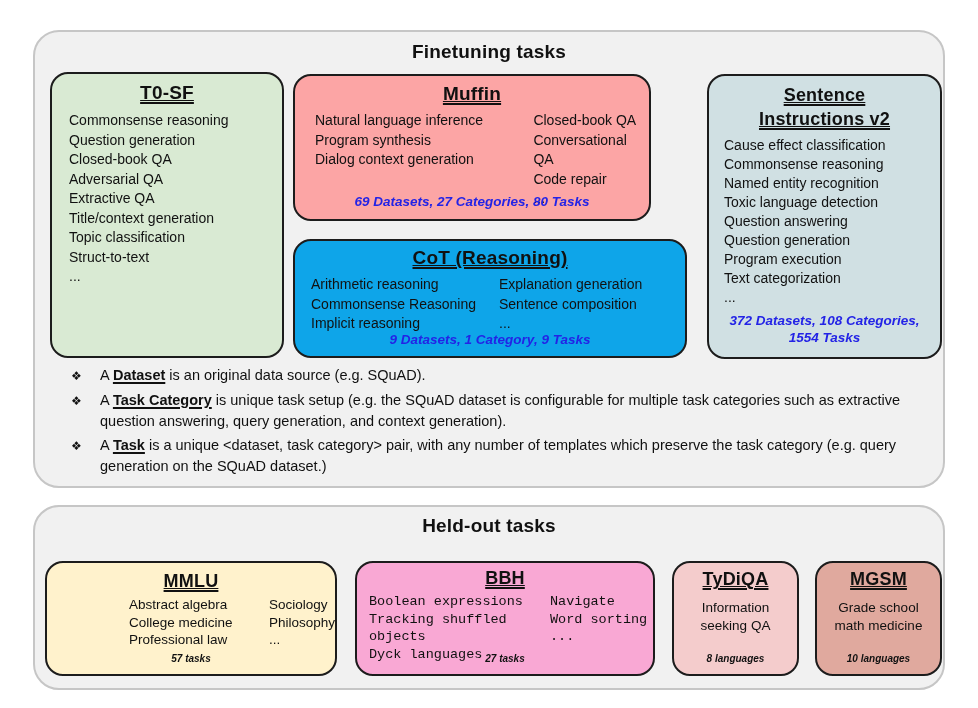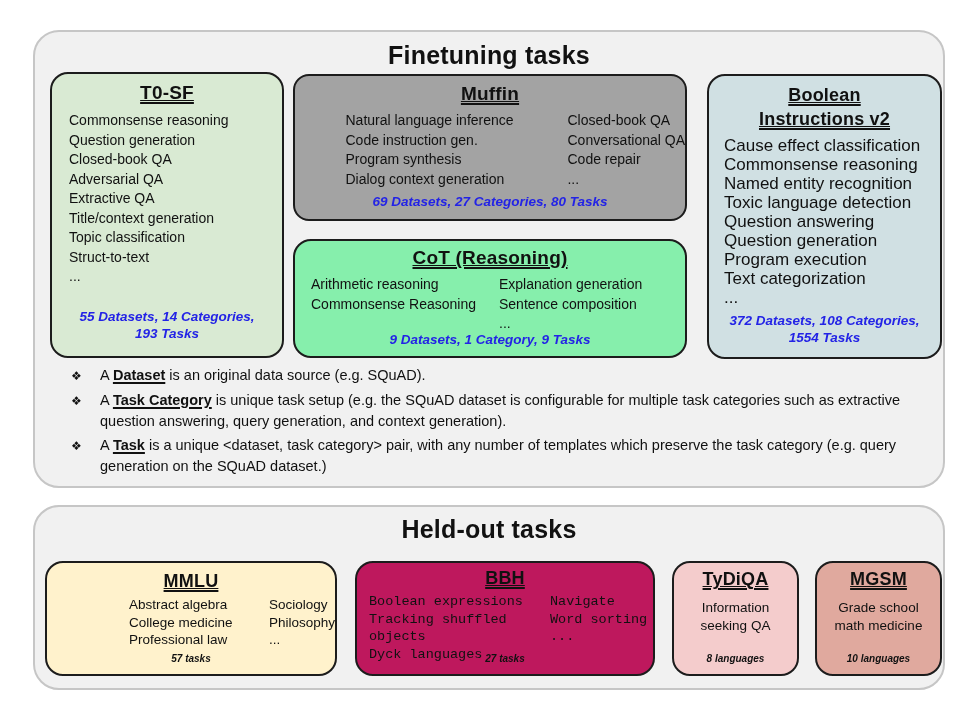--- a/index.html
+++ b/index.html
@@ -18,38 +18,38 @@
     border: 2px solid #c6c6c6;
     border-radius: 26px;
     box-sizing: border-box;
   }
   #sec-finetuning { left: 33px; top: 30px; width: 912px; height: 458px; }
   #sec-heldout    { left: 33px; top: 505px; width: 912px; height: 185px; }
 
   .section-title {
     text-align: center;
     font-weight: bold;
-    font-size: 25px;
+    font-size: 19px;
     padding-top: 9px;
     letter-spacing: 0.2px;
   }
 
   .box {
     position: absolute;
     border: 2px solid #1c1c1c;
     border-radius: 18px;
     box-sizing: border-box;
   }
   #box-t0sf   { left: 15px;  top: 40px;  width: 234px; height: 286px; background: #d9ead3; }
-  #box-muffin { left: 258px; top: 42px;  width: 394px; height: 147px; background: #a3a3a3; border-radius: 16px; }
-  #box-cot    { left: 258px; top: 207px; width: 394px; height: 119px; background: #86efac; }
+  #box-muffin { left: 258px; top: 42px;  width: 358px; height: 147px; background: #fca5a5; }
+  #box-cot    { left: 258px; top: 207px; width: 394px; height: 119px; background: #0ea5e9; }
   #box-niv2   { left: 672px; top: 42px;  width: 235px; height: 285px; background: #d0e0e3; }
 
   #box-mmlu   { left: 10px;  top: 54px;  width: 292px; height: 115px; background: #fff2cc; }
-  #box-bbh    { left: 320px; top: 54px;  width: 300px; height: 115px; background: #be185d; }
+  #box-bbh    { left: 320px; top: 54px;  width: 300px; height: 115px; background: #f9a8d4; }
   #box-tydiqa { left: 637px; top: 54px;  width: 127px; height: 115px; background: #f4cccc; }
   #box-mgsm   { left: 780px; top: 54px;  width: 127px; height: 115px; background: #e0a99e; }
 
   .box-title {
     text-align: center;
     font-weight: bold;
     font-size: 19px;
     margin-top: 8px;
     letter-spacing: 0.2px;
     text-decoration: underline;
@@ -61,21 +61,21 @@
   }
   .box-title-sm { font-size: 18px; margin-top: 7px; }
   .niv2-title-line { display: block; line-height: 24px; }
 
   .list {
     font-size: 14px;
     line-height: 19.5px;
     padding-left: 17px;
     margin-top: 7px;
   }
-  .niv2 .list { font-size: 17px; line-height: 19px; padding-left: 15px; margin-top: 5px; }
+  .niv2 .list { font-size: 14px; line-height: 19px; padding-left: 15px; margin-top: 5px; }
 
   .cols { display: flex; margin-top: 6px; }
   .muffin-cols { padding-left: 20px; justify-content: flex-end; }
   .muffin-cols .col1 { width: 222px; }
   .cot-cols { padding-left: 16px; }
   .cot-cols .col1 { width: 188px; }
   .cols .col { font-size: 14px; line-height: 19.5px; }
 
   .stats {
     position: absolute;
@@ -152,64 +152,60 @@
         <div>Commonsense reasoning</div>
         <div>Question generation</div>
         <div>Closed-book QA</div>
         <div>Adversarial QA</div>
         <div>Extractive QA</div>
         <div>Title/context generation</div>
         <div>Topic classification</div>
         <div>Struct-to-text</div>
         <div>...</div>
       </div>
-      <div class="stats">
-        <div>55 Datasets, 14 Categories,</div>
-        <div>193 Tasks</div>
-      </div>
     </div>
 
     <div class="box" id="box-muffin">
       <div class="box-title" style="margin-top:7px;"><span class="u">Muffin</span></div>
       <div class="cols muffin-cols">
         <div class="col col1">
           <div>Natural language inference</div>
-          <div>Code instruction gen.</div>
           <div>Program synthesis</div>
           <div>Dialog context generation</div>
         </div>
         <div class="col col2">
           <div>Closed-book QA</div>
           <div>Conversational QA</div>
           <div>Code repair</div>
           <div>...</div>
         </div>
       </div>
       <div class="stats">69 Datasets, 27 Categories, 80 Tasks</div>
     </div>
 
     <div class="box" id="box-cot">
       <div class="box-title" style="margin-top:6px;"><span class="u">CoT (Reasoning)</span></div>
       <div class="cols cot-cols">
         <div class="col col1">
           <div>Arithmetic reasoning</div>
           <div>Commonsense Reasoning</div>
+          <div>Implicit reasoning</div>
         </div>
         <div class="col col2">
           <div>Explanation generation</div>
           <div>Sentence composition</div>
           <div>...</div>
         </div>
       </div>
       <div class="stats">9 Datasets, 1 Category, 9 Tasks</div>
     </div>
 
     <div class="box niv2" id="box-niv2">
       <div class="box-title box-title-sm">
-        <span class="niv2-title-line">Boolean</span>
+        <span class="niv2-title-line">Sentence</span>
         <span class="niv2-title-line">Instructions v2</span>
       </div>
       <div class="list">
         <div>Cause effect classification</div>
         <div>Commonsense reasoning</div>
         <div>Named entity recognition</div>
         <div>Toxic language detection</div>
         <div>Question answering</div>
         <div>Question generation</div>
         <div>Program execution</div>

